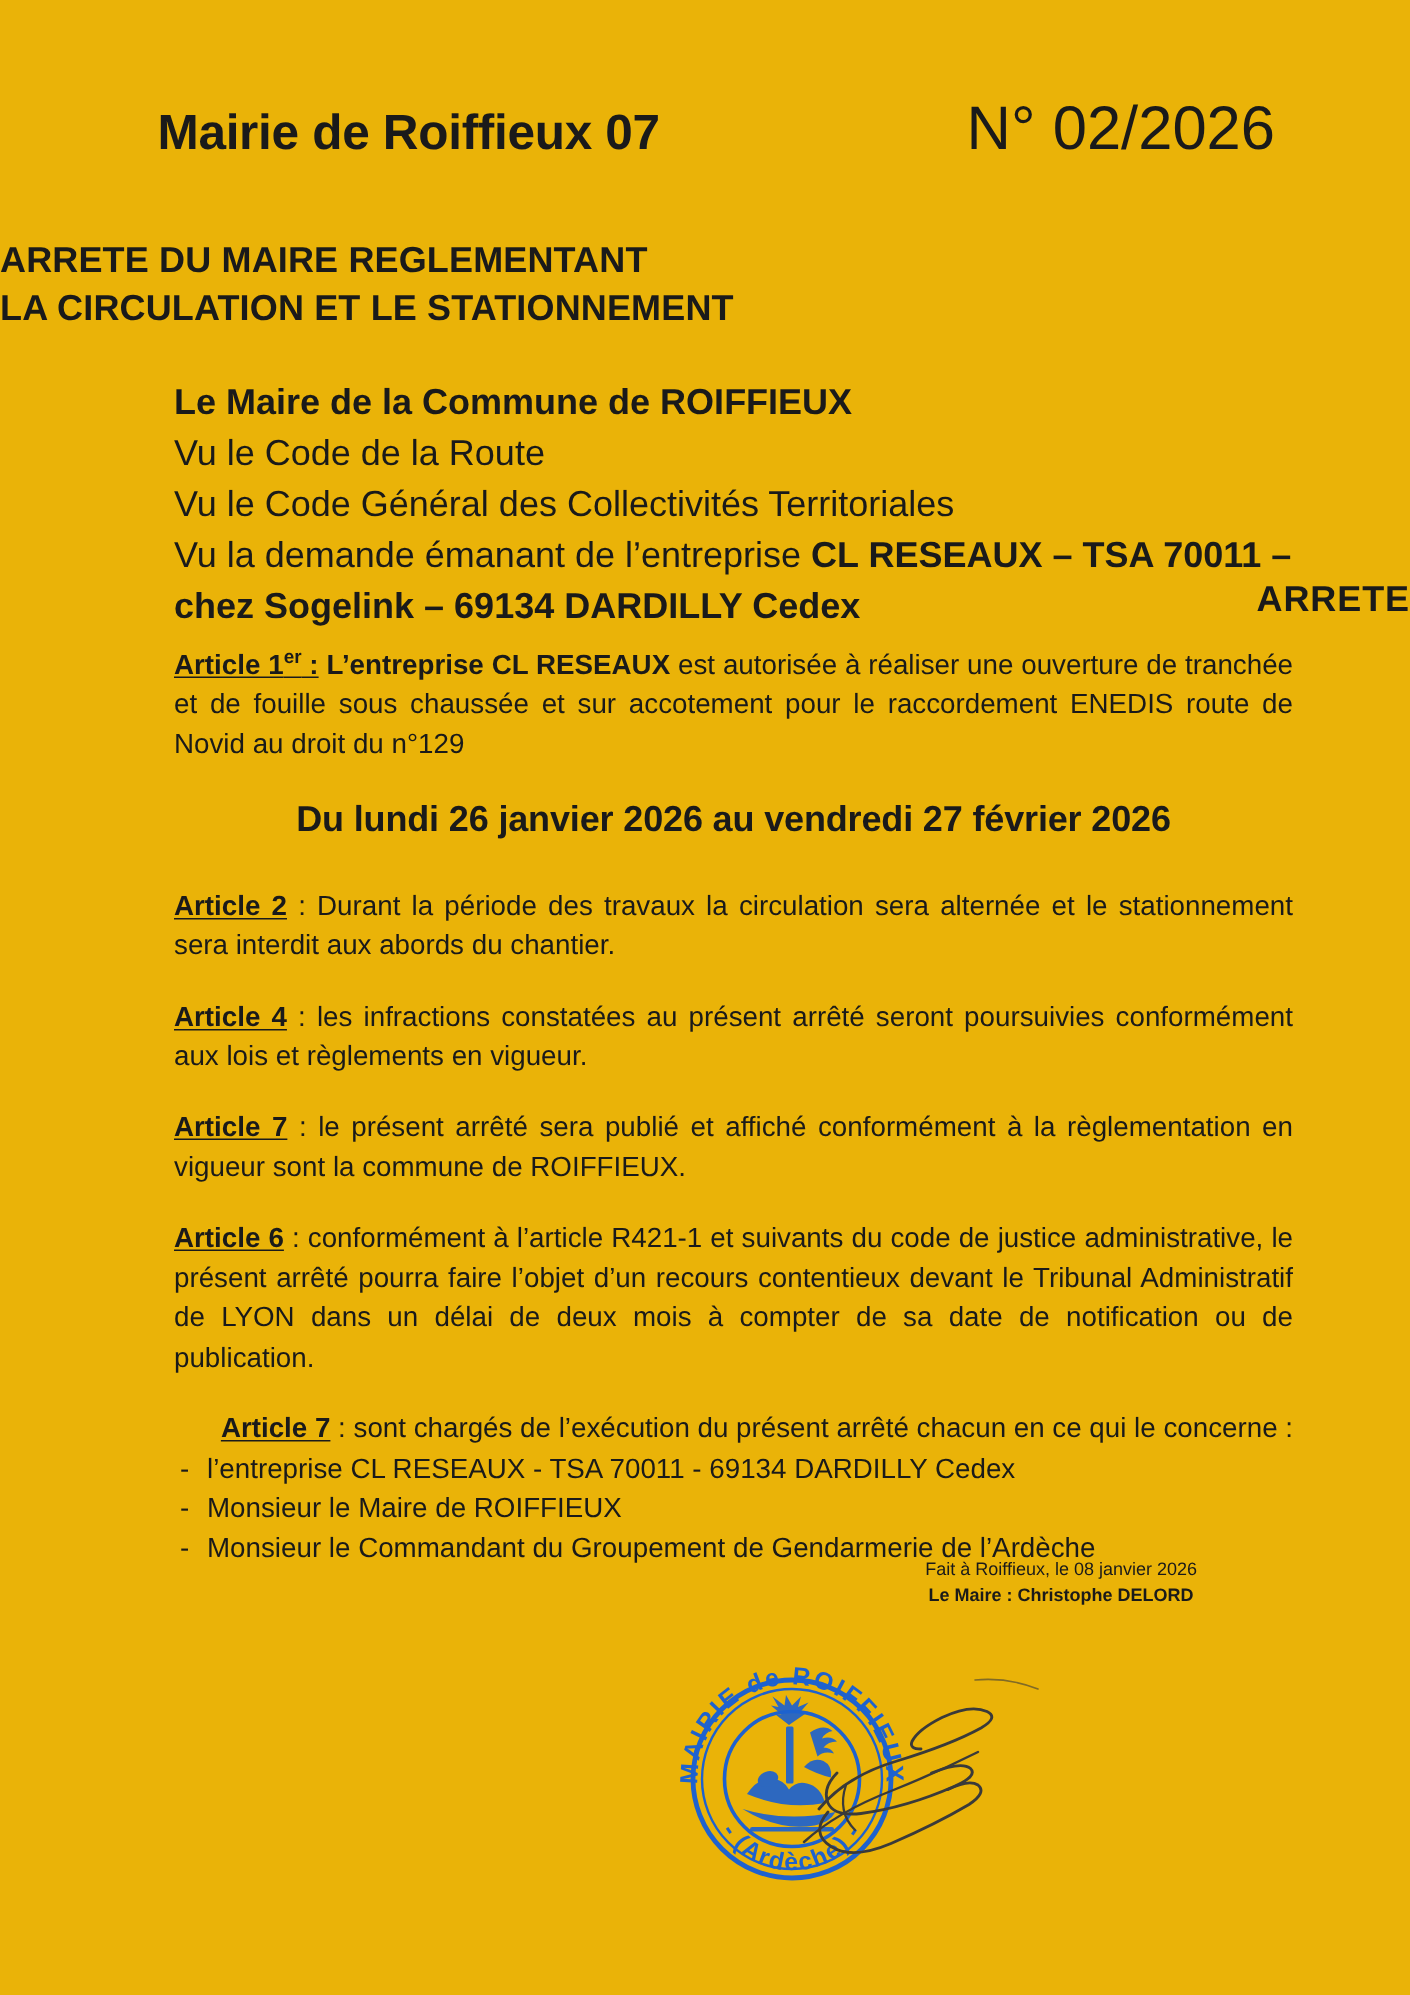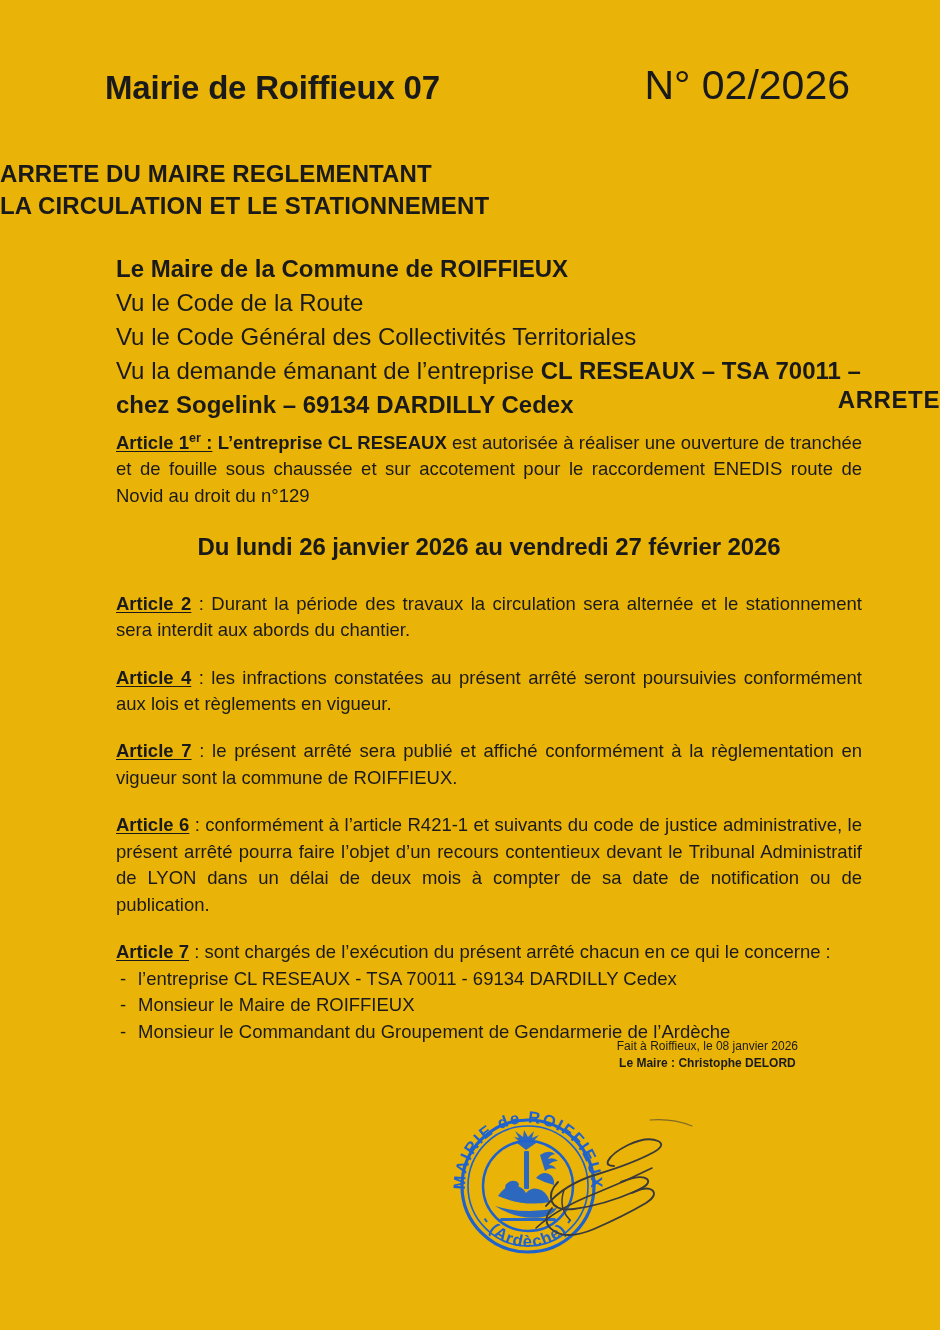--- a/index.html
+++ b/index.html
@@ -112,21 +112,21 @@
 
   .date-line {
     text-align: center;
     font-size: 24px;
     font-weight: bold;
     margin: 10px 0 26px 0;
     letter-spacing: -0.1px;
     white-space: nowrap;
   }
 
-  .art7-intro { margin-bottom: 0; text-align: left; }
+  .art7-intro { margin-bottom: 0; text-align: right; }
   .art7-list {
     list-style: none;
     margin: 0;
     padding: 0;
   }
   .art7-list li {
     position: relative;
     padding-left: 22px;
     line-height: 1.43;
   }

